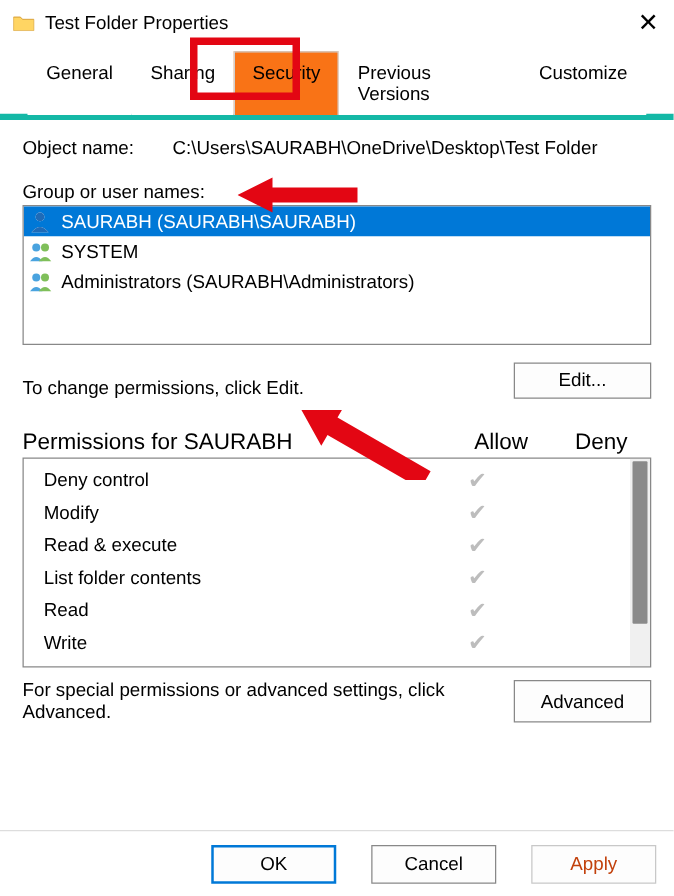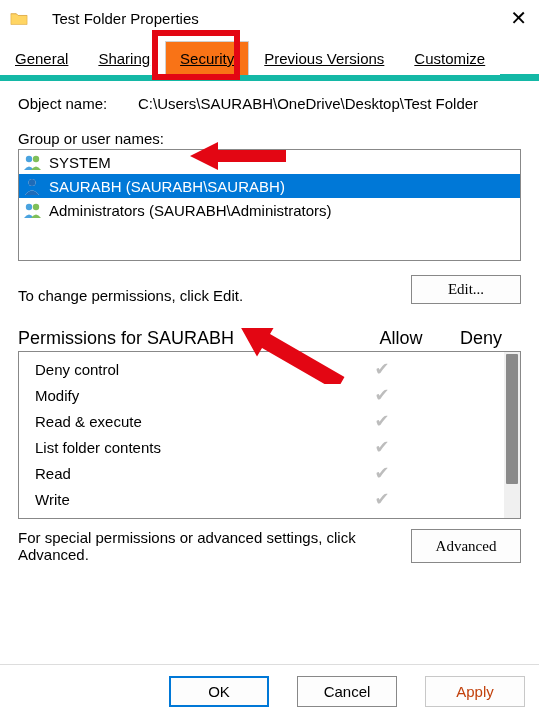--- a/index.html
+++ b/index.html
@@ -12,41 +12,39 @@
     width: 539px;
     height: 717px;
     position: relative;
   }
   .titlebar {
     display: flex;
     align-items: center;
     padding: 6px 8px 6px 10px;
     height: 36px;
     position: relative;
-    gap: 16px;
   }
   .folder-icon {
     width: 18px; height: 14px;
     margin-right: 8px;
   }
   .title-text { font-size: 15px; }
   .close-x {
     position: absolute;
     right: 12px; top: 6px;
     font-size: 20px;
     font-weight: 300;
     cursor: default;
   }
   .tabstrip {
     display: flex;
-    border-bottom: 7px solid #14b8a6;
-    padding: 0 0;
+    border-bottom: 5px solid #14b8a6;
+    padding: 0 22px;
     margin-top: 4px;
     position: relative;
-    text-decoration: underline;
   }
   .tab {
     padding: 8px 14px;
     border: 1px solid transparent;
     border-bottom: none;
     font-size: 15px;
     background: #fff;
     cursor: default;
     position: relative;
     top: 1px;
@@ -85,21 +83,21 @@
   .user-icon, .group-icon { width: 20px; height: 18px; margin-right: 6px; flex-shrink:0;}
   .edit-row { display: flex; align-items: flex-end; margin-top: 14px; }
   .edit-text { flex: 1; font-size: 15px; }
   .btn {
     min-width: 110px;
     padding: 5px 14px;
     border: 1px solid #888;
     background: #fdfdfd;
     font-size: 15px;
     cursor: default;
-    font-family: Liberation Serif, serif;
+    font-family: Liberation Sans, sans-serif;
   }
   .perm-header {
     display: flex;
     margin-top: 24px;
     font-size: 18px;
   }
   .perm-header .ph-name { flex: 1; }
   .perm-header .ph-col { width: 80px; text-align: center; }
   .perm-box {
     border: 1px solid #888;
@@ -191,42 +189,42 @@
 <div class="content">
 
   <div class="row">
     <div class="object-name-label">Object name:</div>
     <div class="object-name-val">C:\Users\SAURABH\OneDrive\Desktop\Test Folder</div>
   </div>
 
   <div class="section-label">Group or user names:</div>
 
   <div class="listbox">
+    <div class="list-item selected">
+      <span class="user-icon">
+        <svg viewBox="0 0 20 18">
+            <circle cx="9" cy="5.5" r="3.5" fill="#fff"></circle>
+            <path d="M2 18 q7 -9 14 0 z" fill="#fff"></path>
+            <circle cx="9" cy="5.5" r="3.5" fill="#1e6bb8"></circle>
+            <path d="M2 18 q7 -9 14 0 z" fill="#1e6bb8"></path>
+          </svg>
+      </span>
+      <span>SAURABH (SAURABH\SAURABH)</span>
+    </div>
     <div class="list-item">
       <span class="group-icon">
         <svg viewBox="0 0 20 18">
             <circle cx="6" cy="6" r="3.2" fill="#4aa3df"></circle>
             <circle cx="13" cy="6" r="3.2" fill="#7fbf5a"></circle>
             <path d="M1 17 q5 -7 10 0 z" fill="#4aa3df"></path>
             <path d="M8 17 q5 -7 10 0 z" fill="#7fbf5a"></path>
           </svg>
       </span>
       <span>SYSTEM</span>
     </div>
-    <div class="list-item selected">
-      <span class="user-icon">
-        <svg viewBox="0 0 20 18">
-            <circle cx="9" cy="5.5" r="3.5" fill="#fff"></circle>
-            <path d="M2 18 q7 -9 14 0 z" fill="#fff"></path>
-            <circle cx="9" cy="5.5" r="3.5" fill="#1e6bb8"></circle>
-            <path d="M2 18 q7 -9 14 0 z" fill="#1e6bb8"></path>
-          </svg>
-      </span>
-      <span>SAURABH (SAURABH\SAURABH)</span>
-    </div>
     <div class="list-item">
       <span class="group-icon">
         <svg viewBox="0 0 20 18">
             <circle cx="6" cy="6" r="3.2" fill="#4aa3df"></circle>
             <circle cx="13" cy="6" r="3.2" fill="#7fbf5a"></circle>
             <path d="M1 17 q5 -7 10 0 z" fill="#4aa3df"></path>
             <path d="M8 17 q5 -7 10 0 z" fill="#7fbf5a"></path>
           </svg>
       </span>
       <span>Administrators (SAURABH\Administrators)</span>

